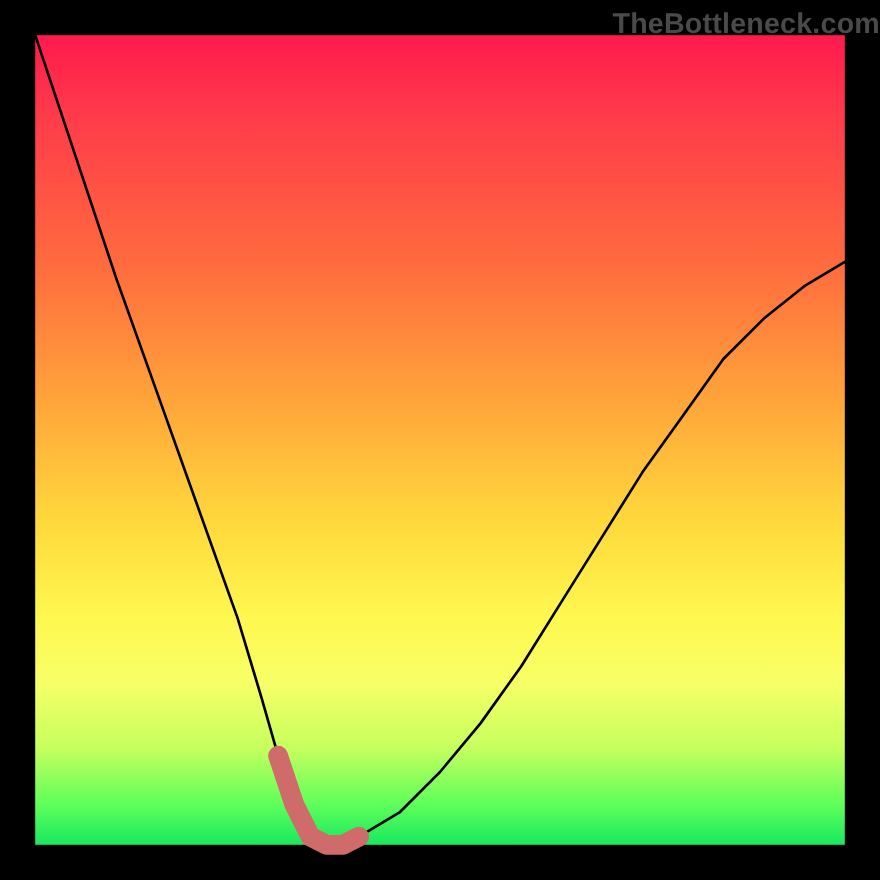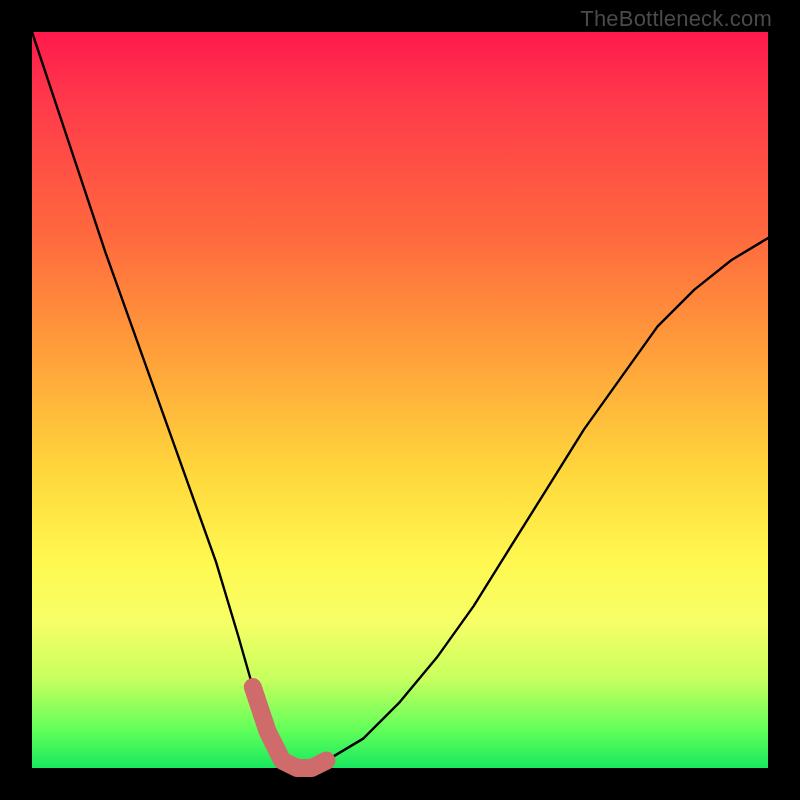--- a/index.html
+++ b/index.html
@@ -36,25 +36,25 @@
       #fff850 72%,
       #f7ff66 80%,
       #c6ff5e 88%,
       #5fff5a 95%,
       #18e85e 100%
     );
   }
   .watermark {
     position: absolute;
     top: 6px;
-    right: 28px;
+    right: 0;
     color: #4a4a4a;
-    font-size: 22px;
+    font-size: 26px;
     letter-spacing: 0.2px;
-    font-weight: 400;
+    font-weight: 700;
     user-select: none;
   }
   svg.curve {
     position: absolute;
     left: 0;
     top: 0;
     width: 736px;
     height: 736px;
     overflow: visible;
   }

